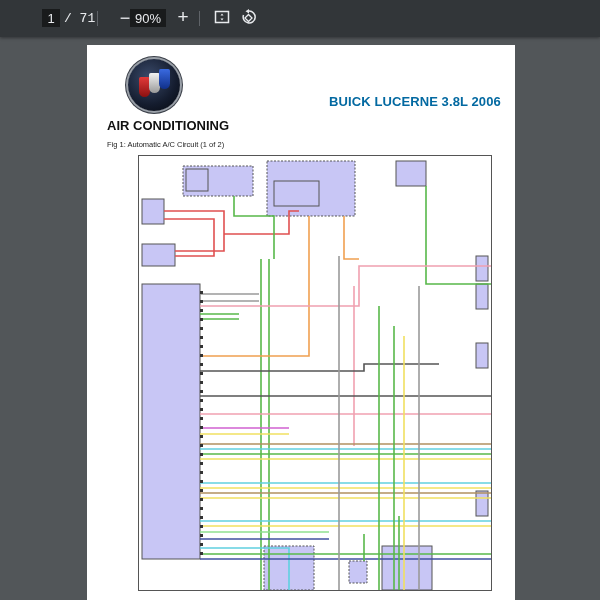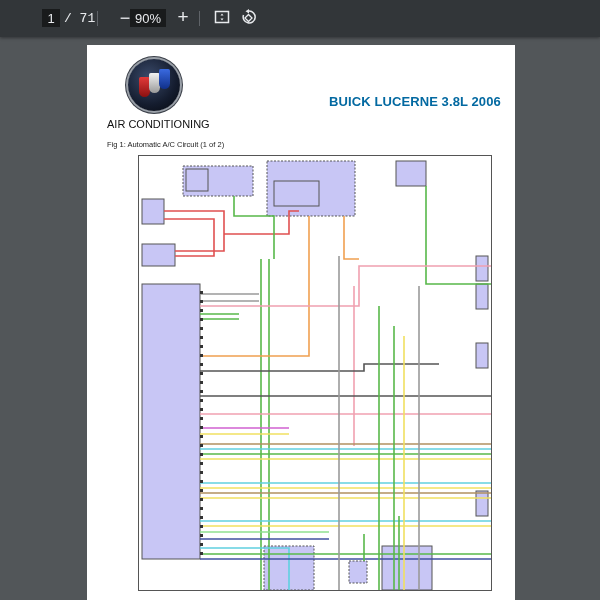--- a/index.html
+++ b/index.html
@@ -17,21 +17,21 @@
 
   .page { position:absolute; left:87px; top:45px; width:428px; height:560px; background:#fff; }
   .logo { position:absolute; left:41px; top:14px; width:52px; height:52px; border-radius:50%;
           background:radial-gradient(circle at 40% 35%, #3a4a6a 0%, #141c2e 60%, #05070c 100%);
           box-shadow:0 0 0 2px #9aa0a8, 0 0 0 3px #3a3f48; }
   .shield { position:absolute; top:14px; width:11px; height:20px; border-radius:2px 2px 6px 6px; }
   .s1 { left:11px; background:linear-gradient(#e23a3a,#8b1010); top:18px; }
   .s2 { left:21px; background:linear-gradient(#f2f2f2,#9a9a9a); top:14px; }
   .s3 { left:31px; background:linear-gradient(#3a6ae0,#10308a); top:10px; }
   .doc-title { position:absolute; left:242px; top:27px; font-size:13px; font-weight:bold; color:#0369a1; letter-spacing:0.1px;margin-top:22px; }
-  .section { position:absolute; left:20px; top:73px; font-size:11px; font-weight:normal; color:#111; }
+  .section { position:absolute; left:20px; top:73px; font-size:13px; font-weight:bold; color:#111; }
   .caption { position:absolute; left:20px; top:95px; font-size:7.5px; color:#222; }
   .diagram { position:absolute; left:51px; top:110px; width:352px; height:434px; border:1px solid #555; background:#fff; }
   .diagram svg { position:absolute; left:0; top:0; }
 </style>
 </head>
 <body>
 
 <div class="toolbar">
   <div class="tb-item page-box">1</div>
   <div class="tb-item page-total">/ 71</div>

